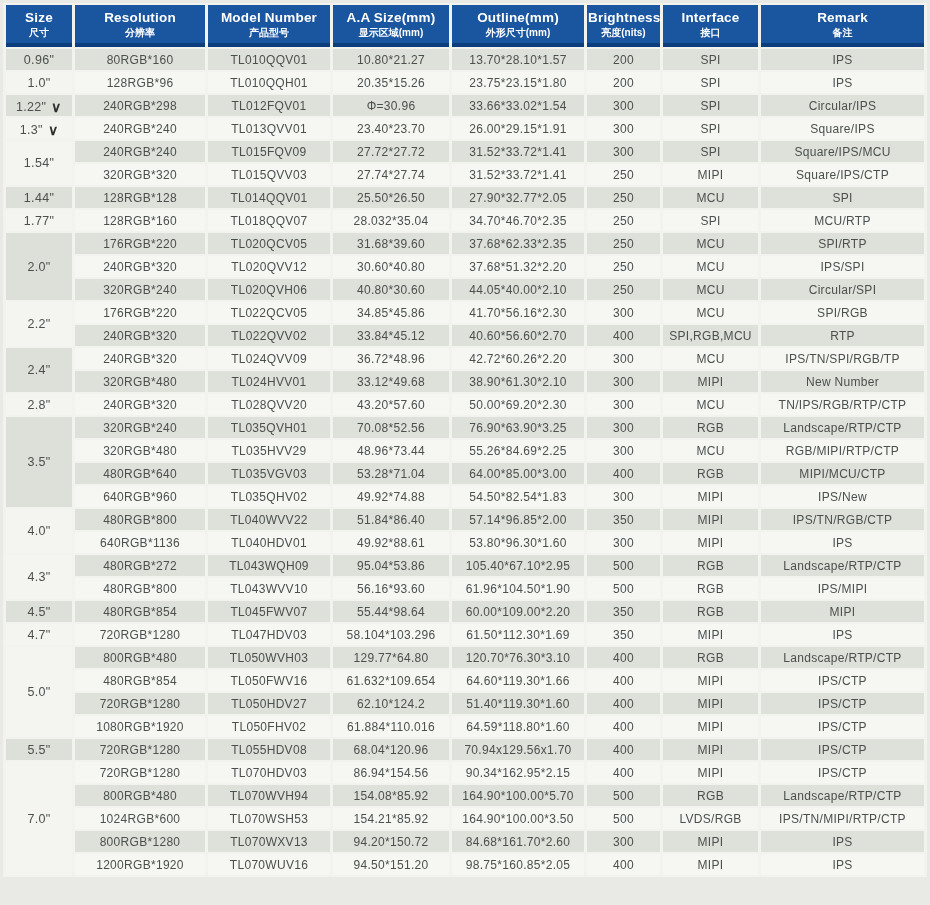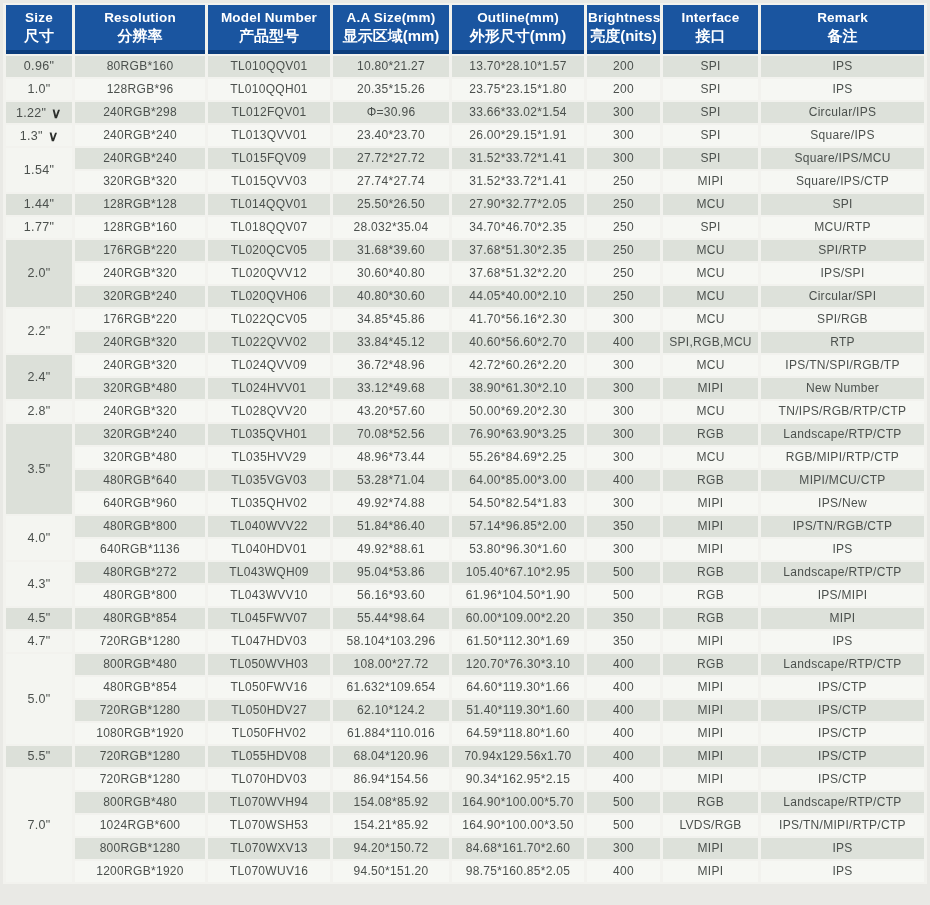--- a/index.html
+++ b/index.html
@@ -27,21 +27,21 @@
     background: #1a55a0;
     color: #ffffff;
     font-weight: bold;
     text-align: center;
     vertical-align: middle;
     padding: 5px 1px 4px 1px;
     border-bottom: 4px solid #0c3d7c;
     line-height: 1.25;
   }
   th .en { display: block; font-size: 13.5px; letter-spacing: 0.2px; }
-  th .zh { display: block; font-size: 15px; }
+  th .zh { display: block; font-size: 10px; }
   td {
     height: 17px;
     padding: 2px 3px;
     text-align: center;
     vertical-align: middle;
     font-size: 12px;
     color: #4b504d;
     letter-spacing: 0.3px;
     white-space: nowrap;
     overflow: hidden;
@@ -198,21 +198,21 @@
           <td>34.70*46.70*2.35</td>
           <td>250</td>
           <td>SPI</td>
           <td>MCU/RTP</td>
         </tr>
         <tr class="row-shaded">
           <td class="size-cell cell-shaded" rowspan="3"><span>2.0"</span></td>
           <td>176RGB*220</td>
           <td>TL020QCV05</td>
           <td>31.68*39.60</td>
-          <td>37.68*51.30*2.35</td>
+          <td>37.68*62.33*2.35</td>
           <td>250</td>
           <td>MCU</td>
           <td>SPI/RTP</td>
         </tr>
         <tr class="row-light">
           <td>240RGB*320</td>
           <td>TL020QVV12</td>
           <td>30.60*40.80</td>
           <td>37.68*51.32*2.20</td>
           <td>250</td>
@@ -368,21 +368,21 @@
           <td>58.104*103.296</td>
           <td>61.50*112.30*1.69</td>
           <td>350</td>
           <td>MIPI</td>
           <td>IPS</td>
         </tr>
         <tr class="row-shaded">
           <td class="size-cell cell-light" rowspan="4"><span>5.0"</span></td>
           <td>800RGB*480</td>
           <td>TL050WVH03</td>
-          <td>108.00*27.72</td>
+          <td>129.77*64.80</td>
           <td>120.70*76.30*3.10</td>
           <td>400</td>
           <td>RGB</td>
           <td>Landscape/RTP/CTP</td>
         </tr>
         <tr class="row-light">
           <td>480RGB*854</td>
           <td>TL050FWV16</td>
           <td>61.632*109.654</td>
           <td>64.60*119.30*1.66</td>

